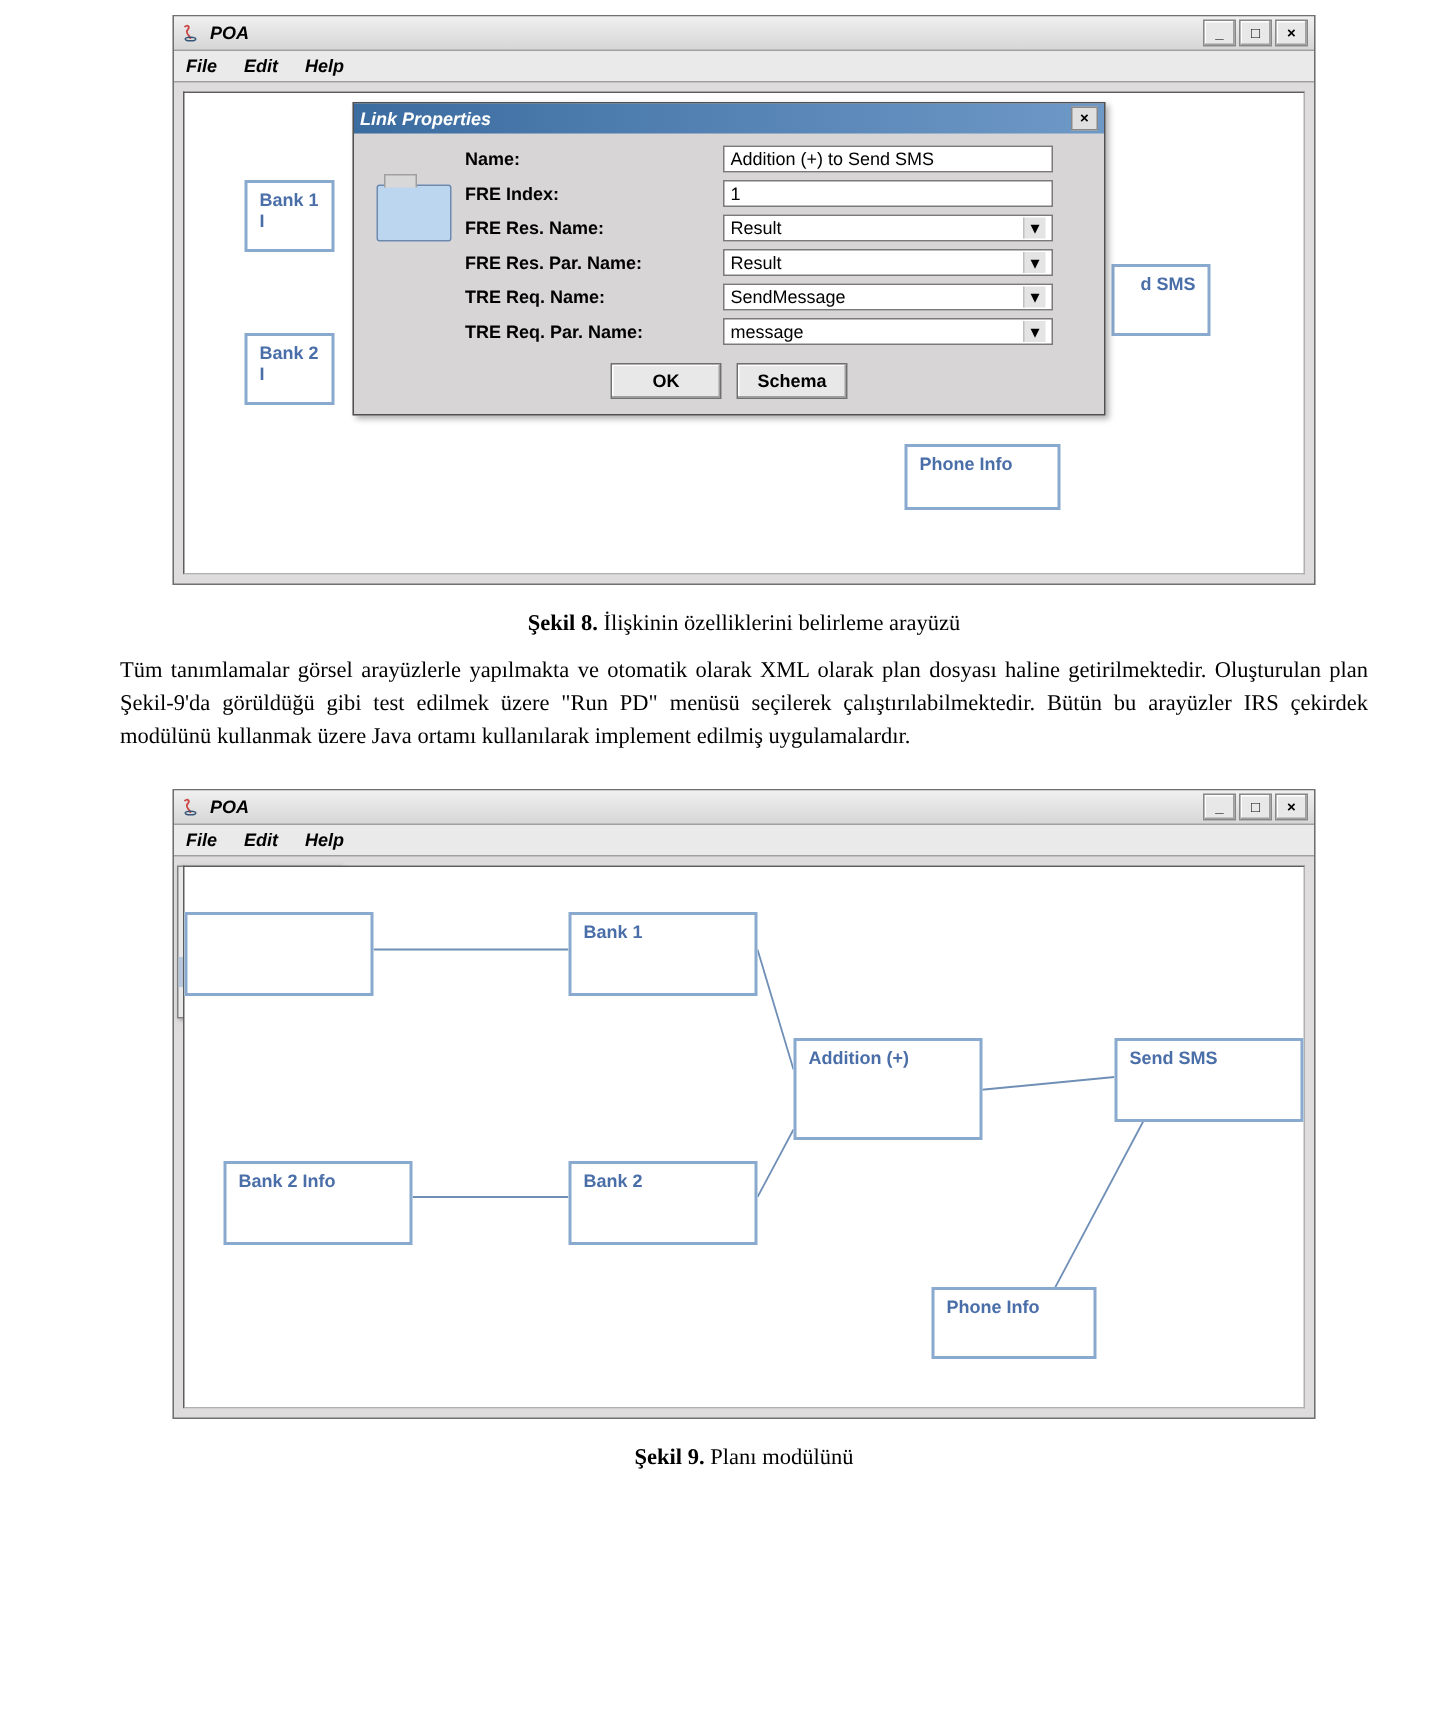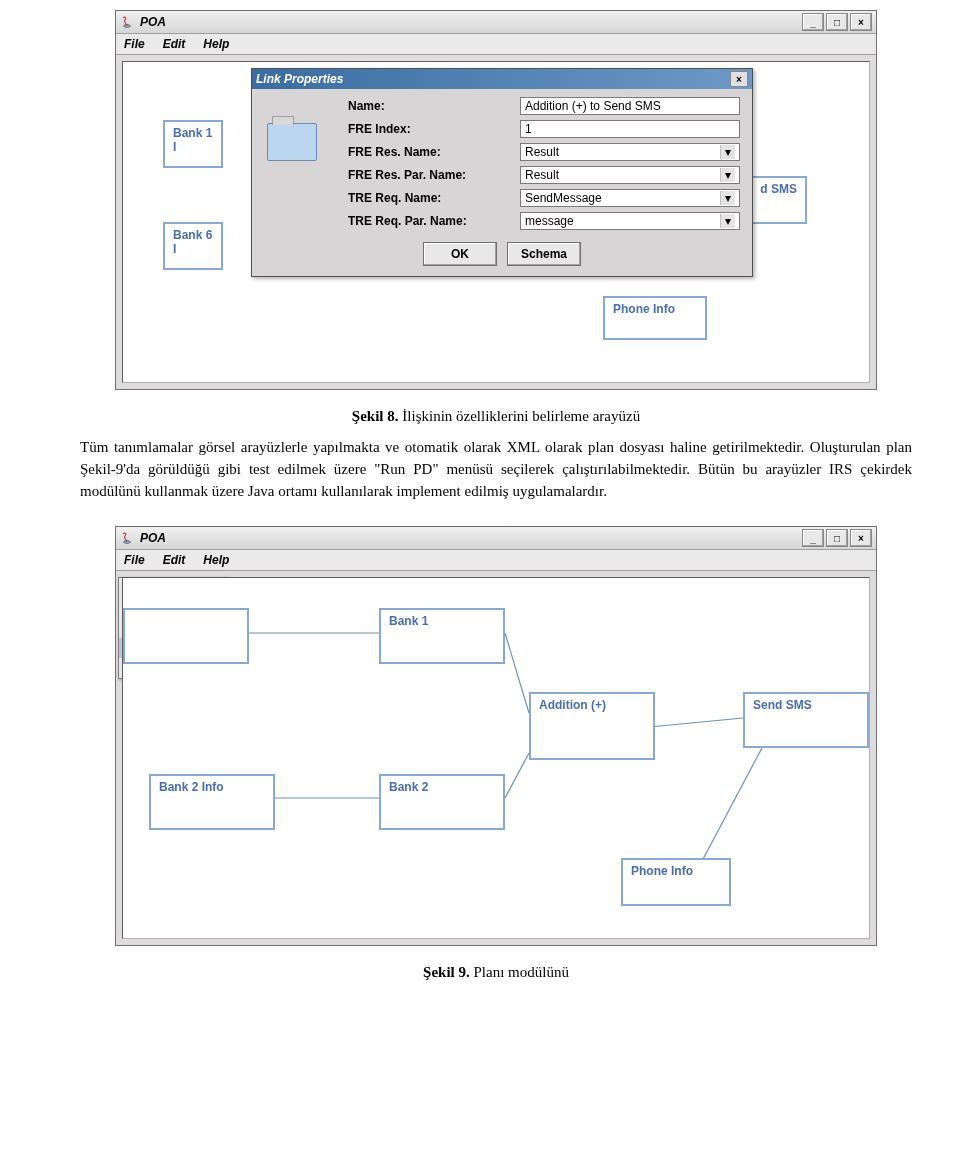--- a/index.html
+++ b/index.html
@@ -108,21 +108,21 @@
     width: 16px; height: 14px;
     border: 1px solid #888;
     background: #e0e0e0;
     color: #000;
     display: inline-flex; align-items: center; justify-content: center;
     font-size: 10px; font-weight: bold;
   }
   .dlg-body {
     display: flex;
     padding: 8px;
-    gap: 24px;
+    gap: 2px;
   }
   .dlg-icon {
     width: 64px; height: 90px;
     display: flex; align-items: center; justify-content: center;
   }
   .dlg-icon .folder {
     width: 48px; height: 36px;
     background: #bcd6ef;
     border: 1px solid #6d8bb0;
     border-radius: 2px;
@@ -218,25 +218,25 @@
         <span class="winbtn">×</span>
       </div>
     </div>
     <div class="menubar">
       <span>File</span>
       <span>Edit</span>
       <span>Help</span>
     </div>
     <div class="canvas" style="height:320px;">
       <div class="node" style="left:40px; top:58px; width:60px; height:48px;">Bank 1 I</div>
-      <div class="node" style="left:40px; top:160px; width:60px; height:48px;">Bank 6 I</div>
+      <div class="node" style="left:40px; top:160px; width:60px; height:48px;">Bank 2 I</div>
       <div class="node" style="left:618px; top:114px; width:66px; height:48px; text-align:right;">d SMS</div>
       <div class="node" style="left:480px; top:234px; width:104px; height:44px;">Phone Info</div>
 
-      <div class="dialog" style="left:128px; top:6px; width:500px;">
+      <div class="dialog" style="left:112px; top:6px; width:500px;">
         <div class="dlg-titlebar">
           <span class="title">Link Properties</span>
           <span class="dlg-close">×</span>
         </div>
         <div class="dlg-body">
           <div class="dlg-icon">
             <div class="folder"></div>
           </div>
           <div class="dlg-form">
             <div class="lbl">Name:</div>

